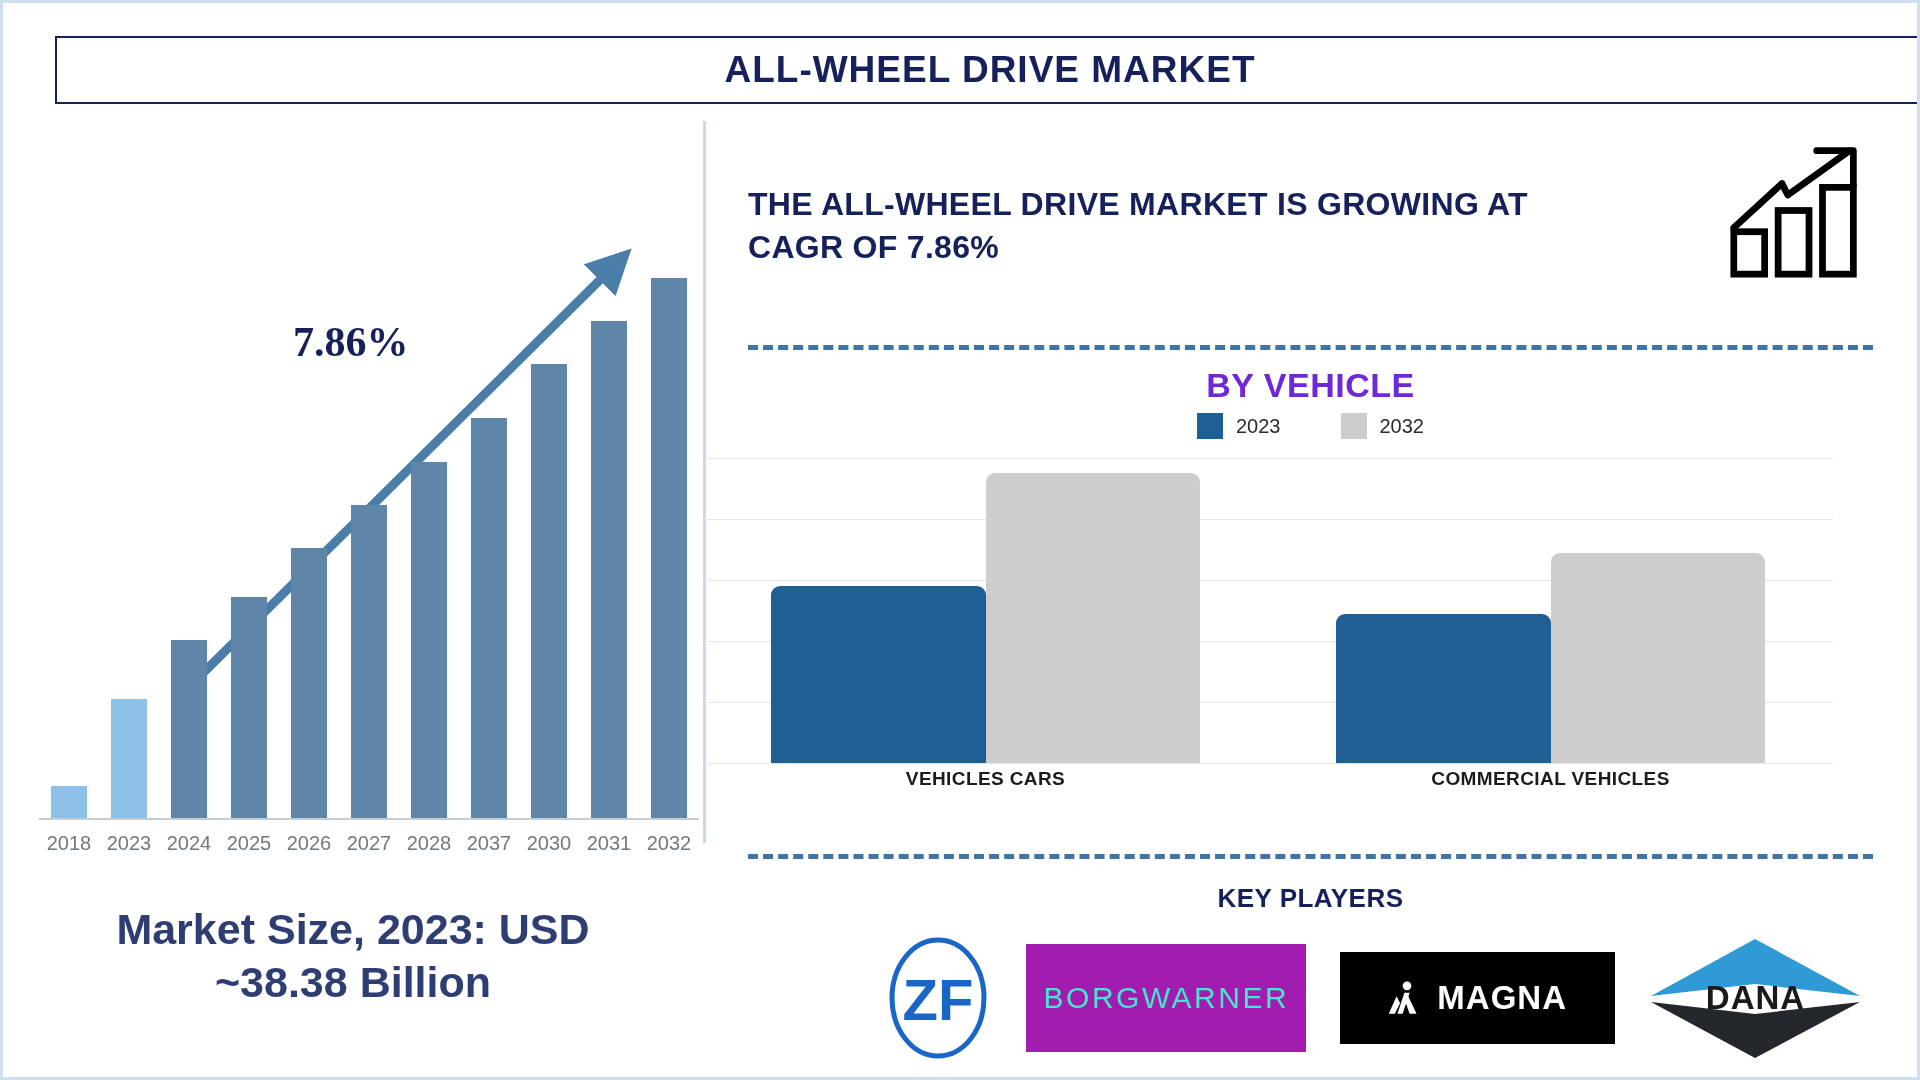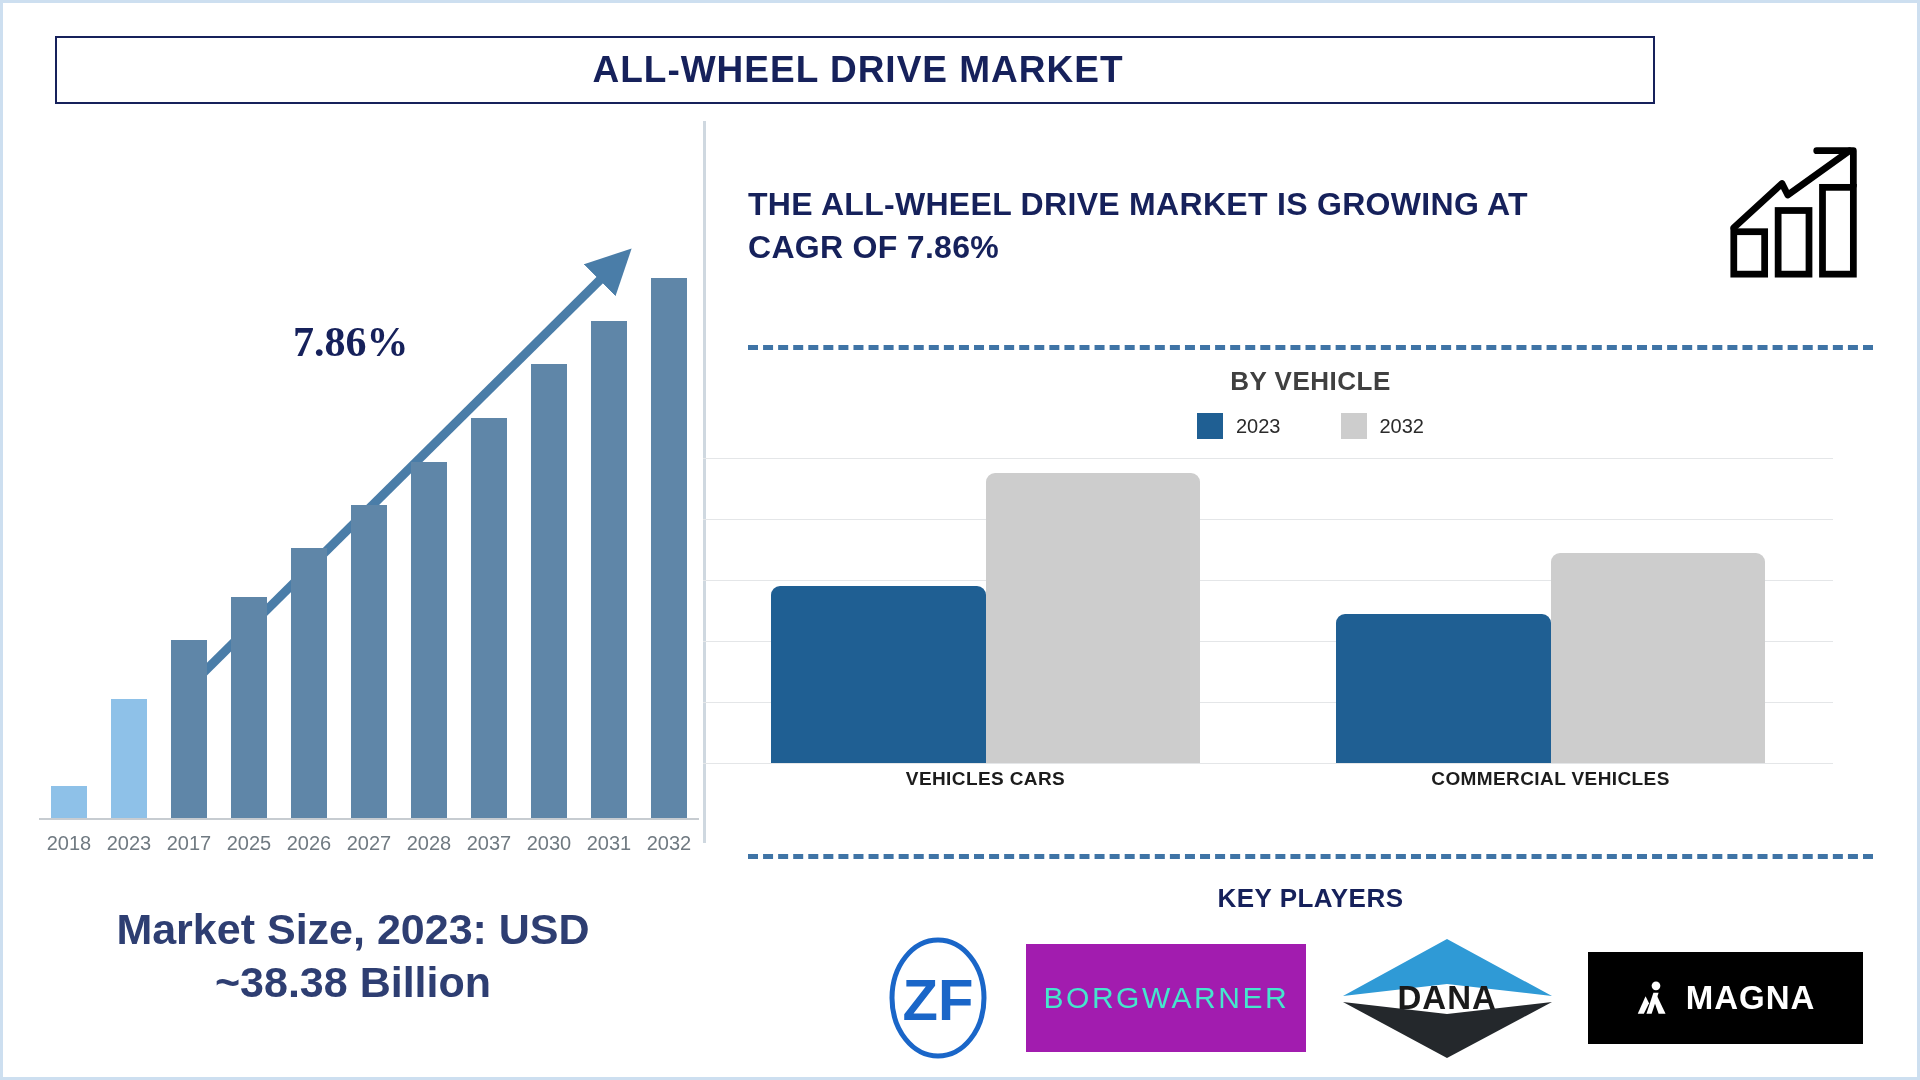--- a/index.html
+++ b/index.html
@@ -14,21 +14,21 @@
     width: 1920px; height: 1080px;
     background: #ffffff;
     border: 3px solid #cddff0;
     overflow: hidden;
   }
 
   
   .title-box {
     position: absolute;
     left: 52px; top: 33px;
-    width: 1600px; height: 68px;
+    width: 1864px; height: 68px;
     border: 2px solid #16215b;
     display: flex; align-items: center; justify-content: center; padding-left: 6px;
   }
   .title-text {
     font-size: 37px; font-weight: bold;
     letter-spacing: 1px;
     color: #16215b;
     font-family: "Liberation Sans", sans-serif;
   }
 
@@ -122,22 +122,22 @@
     width: 1125px; height: 0;
     border-top: 5px dashed #3f74a6;
   }
   .dashed-top { top: 232px; }
   .dashed-bottom { top: 741px; }
 
   .by-vehicle-title {
     position: absolute;
     left: 45px; top: 253px; width: 1125px;
     text-align: center;
-    font-size: 26px; font-weight: bold; letter-spacing: 0.5px;
-    color: #404040;
+    font-size: 34px; font-weight: bold; letter-spacing: 0.5px;
+    color: #6d28d9;
   }
   .legend {
     position: absolute;
     left: 45px; top: 300px; width: 1125px;
     display: flex; justify-content: center; align-items: center; gap: 60px;
   }
   .legend-item { display: flex; align-items: center; gap: 13px; }
   .legend-swatch { width: 26px; height: 26px; }
   .legend-label { font-size: 20px; color: #2b2b2b; }
 
@@ -257,21 +257,21 @@
             <div class="lbar" style="height: 92%; background: rgb(95, 134, 168);"></div>
           </div>
           <div class="lbar-slot">
             <div class="lbar" style="height: 100%; background: rgb(95, 134, 168);"></div>
           </div>
         </div>
       <div class="laxis"></div>
       <div class="lyears">
           <div class="lyear">2018</div>
           <div class="lyear">2023</div>
-          <div class="lyear">2017</div>
+          <div class="lyear">2024</div>
           <div class="lyear">2025</div>
           <div class="lyear">2026</div>
           <div class="lyear">2027</div>
           <div class="lyear">2028</div>
           <div class="lyear">2037</div>
           <div class="lyear">2030</div>
           <div class="lyear">2031</div>
           <div class="lyear">2032</div>
         </div>
     </div>
@@ -347,40 +347,40 @@
           <svg viewBox="0 0 110 125" width="110" height="125">
             <ellipse cx="55" cy="62" rx="46" ry="58" fill="none" stroke="#1a66c8" stroke-width="5"></ellipse>
             <text x="55" y="84" text-anchor="middle" font-family="Liberation Sans, sans-serif" font-size="58" font-weight="bold" fill="#1a66c8">ZF</text>
           </svg>
         </div>
       </div>
 
       <div class="logo-cell">
         <div class="bw-box">
           <span class="bw-text">BORGWARNER</span>
-        </div>
-      </div>
-
-      <div class="logo-cell">
-        <div class="dana-wrap">
-          <svg viewBox="0 0 215 125" width="215" height="125">
-            <path d="M107,3 L212,60 L107,48 L3,60 Z" fill="#2f9ad6"></path>
-            <path d="M3,66 L107,78 L212,66 L107,122 Z" fill="#24282c"></path>
-          </svg>
-          <div class="dana-text">DANA</div>
         </div>
       </div>
 
       <div class="logo-cell">
         <div class="magna-box">
           <svg viewBox="0 0 46 40" width="40" height="36">
             <circle cx="23" cy="6" r="5" fill="#fff"></circle>
             <path d="M12,38 L20,14 L26,14 L18,38 Z" fill="#fff"></path>
             <path d="M23,15 L34,38 L26,38 L21,24 Z" fill="#fff"></path>
             <path d="M2,38 L11,18 L15,26 L9,38 Z" fill="#fff"></path>
           </svg>
           <span class="magna-text">MAGNA</span>
         </div>
       </div>
 
+      <div class="logo-cell">
+        <div class="dana-wrap">
+          <svg viewBox="0 0 215 125" width="215" height="125">
+            <path d="M107,3 L212,60 L107,48 L3,60 Z" fill="#2f9ad6"></path>
+            <path d="M3,66 L107,78 L212,66 L107,122 Z" fill="#24282c"></path>
+          </svg>
+          <div class="dana-text">DANA</div>
+        </div>
+      </div>
+
     </div>
   </div>
 </div>
 
 </body></html>

